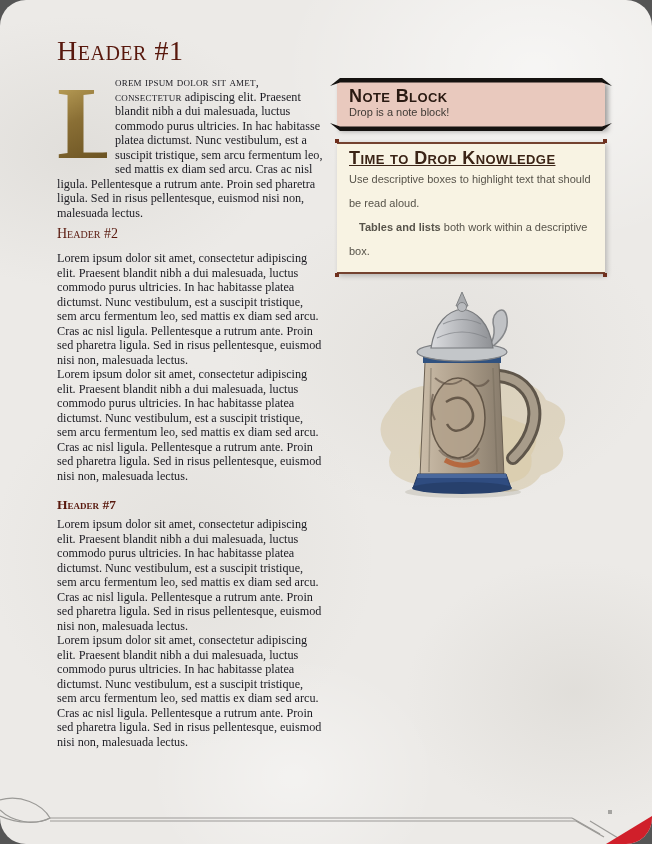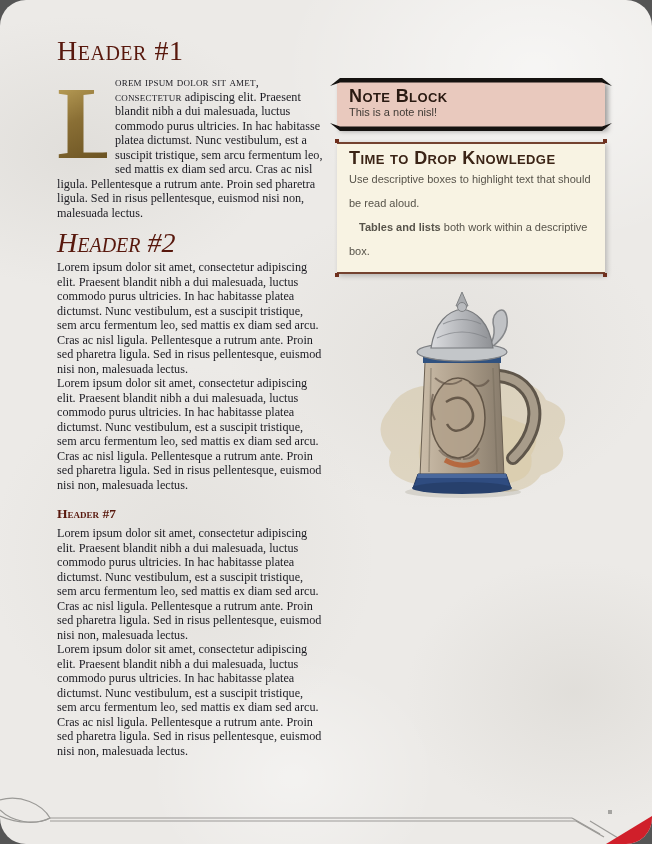--- a/index.html
+++ b/index.html
@@ -16,21 +16,21 @@
       radial-gradient(ellipse 240px 200px at 45% 92%, rgba(255,255,255,.40), transparent 60%);
     border-radius: 26px;
   }
   .col{position:absolute;width:268px;color:#1b1b22;font-size:12.2px;line-height:14.5px;}
   #col-left{left:57px;top:36px;}
   #col-right{left:337px;top:68px;}
   p{margin:0;}
   .para{margin:0 0 0 0;}
   h1,h2,h3,h4{font-variant:small-caps;color:#58180D;font-weight:normal;margin:0;}
   h1{font-size:28px;line-height:30px;margin-bottom:9px;letter-spacing:.5px;}
-  h2{font-size:28px;line-height:24px;margin:11px 0 5px;font-style:italic;}
+  h2{font-size:14px;line-height:24px;margin:2px 0 5px;}
   h3{font-size:15px;line-height:17px;font-weight:bold;margin:13px 0 6px;padding-bottom:3px;border-bottom:2px solid #c9ac6b;}
   h4{font-size:13.5px;line-height:15px;font-weight:bold;margin:14px 0 5px;}
   h5{font-variant:small-caps;font-family:"Liberation Sans",sans-serif;color:#0d0d0d;font-size:13px;line-height:15px;font-weight:bold;margin:15px 0 6px;}
   .dropcap{
     float:left;font-size:104px;line-height:88px;height:88px;width:50px;margin:4px 8px 0 0;
     font-family:"Liberation Serif",serif;
     background:linear-gradient(155deg,#b59a54 10%,#8a6f35 45%,#6d5524 90%);
     -webkit-background-clip:text;background-clip:text;color:transparent;font-weight:bold;
   }
   .smallcaps-lead{font-variant:small-caps;letter-spacing:.2px;}
@@ -41,21 +41,21 @@
   .note-bar svg{display:block;width:100%;height:10px;}
   .note-bar.top{top:-5px;}
   .note-bar.bottom{bottom:-5px;}
   .note-title,.desc-title{font-family:"Liberation Sans",sans-serif;font-variant:small-caps;font-weight:bold;
     font-size:18px;line-height:14px;color:#2a1a12;letter-spacing:.4px;margin:0 0 2px;}
   .note-body{font-family:"Liberation Sans",sans-serif;font-size:11px;line-height:14px;color:#3f3a35;}
   
   .descbox{position:relative;margin:14px 0 0 0;background:#f8f3e3;
     border-top:2px solid #74422f;border-bottom:2px solid #74422f;
     padding:7px 12px 9px;box-shadow:2px 2px 5px rgba(0,0,0,.22);}
-  .desc-title{color:#3b2416;}
+  .desc-title{color:#3b2416;text-decoration:underline;}
   .desc-body{font-family:"Liberation Sans",sans-serif;font-size:11px;line-height:24px;color:#57534a;}
   .desc-body .indent{text-indent:10px;}
   .dot{position:absolute;width:4px;height:4px;background:#6f2f1d;}
   .dot.tl{left:-2px;top:-5px;} .dot.tr{right:-2px;top:-5px;}
   .dot.bl{left:-2px;bottom:-5px;} .dot.br{right:-2px;bottom:-5px;}
   
   .illus{margin-top:16px;text-align:center;}
   
   #footer-art{position:absolute;left:0;bottom:0;width:652px;height:52px;}
 </style>
@@ -86,21 +86,21 @@
 
   <div class="col" id="col-right">
 
     <div class="noteblock">
       <div class="note-bar top">
         <svg viewBox="0 0 282 10" preserveAspectRatio="none">
           <polygon points="0,10 10,2 272,2 282,10 272,6.5 10,6.5" fill="#151210"></polygon>
         </svg>
       </div>
       <div class="note-title">Note Block</div>
-      <div class="note-body">This is a note nisl!</div>
+      <div class="note-body">Drop is a note block!</div>
       <div class="note-bar bottom">
         <svg viewBox="0 0 282 10" preserveAspectRatio="none">
           <polygon points="0,0 10,8 272,8 282,0 272,3.5 10,3.5" fill="#151210"></polygon>
         </svg>
       </div>
     </div>
 
     <div class="descbox">
       <span class="dot tl"></span>
       <span class="dot tr"></span>

